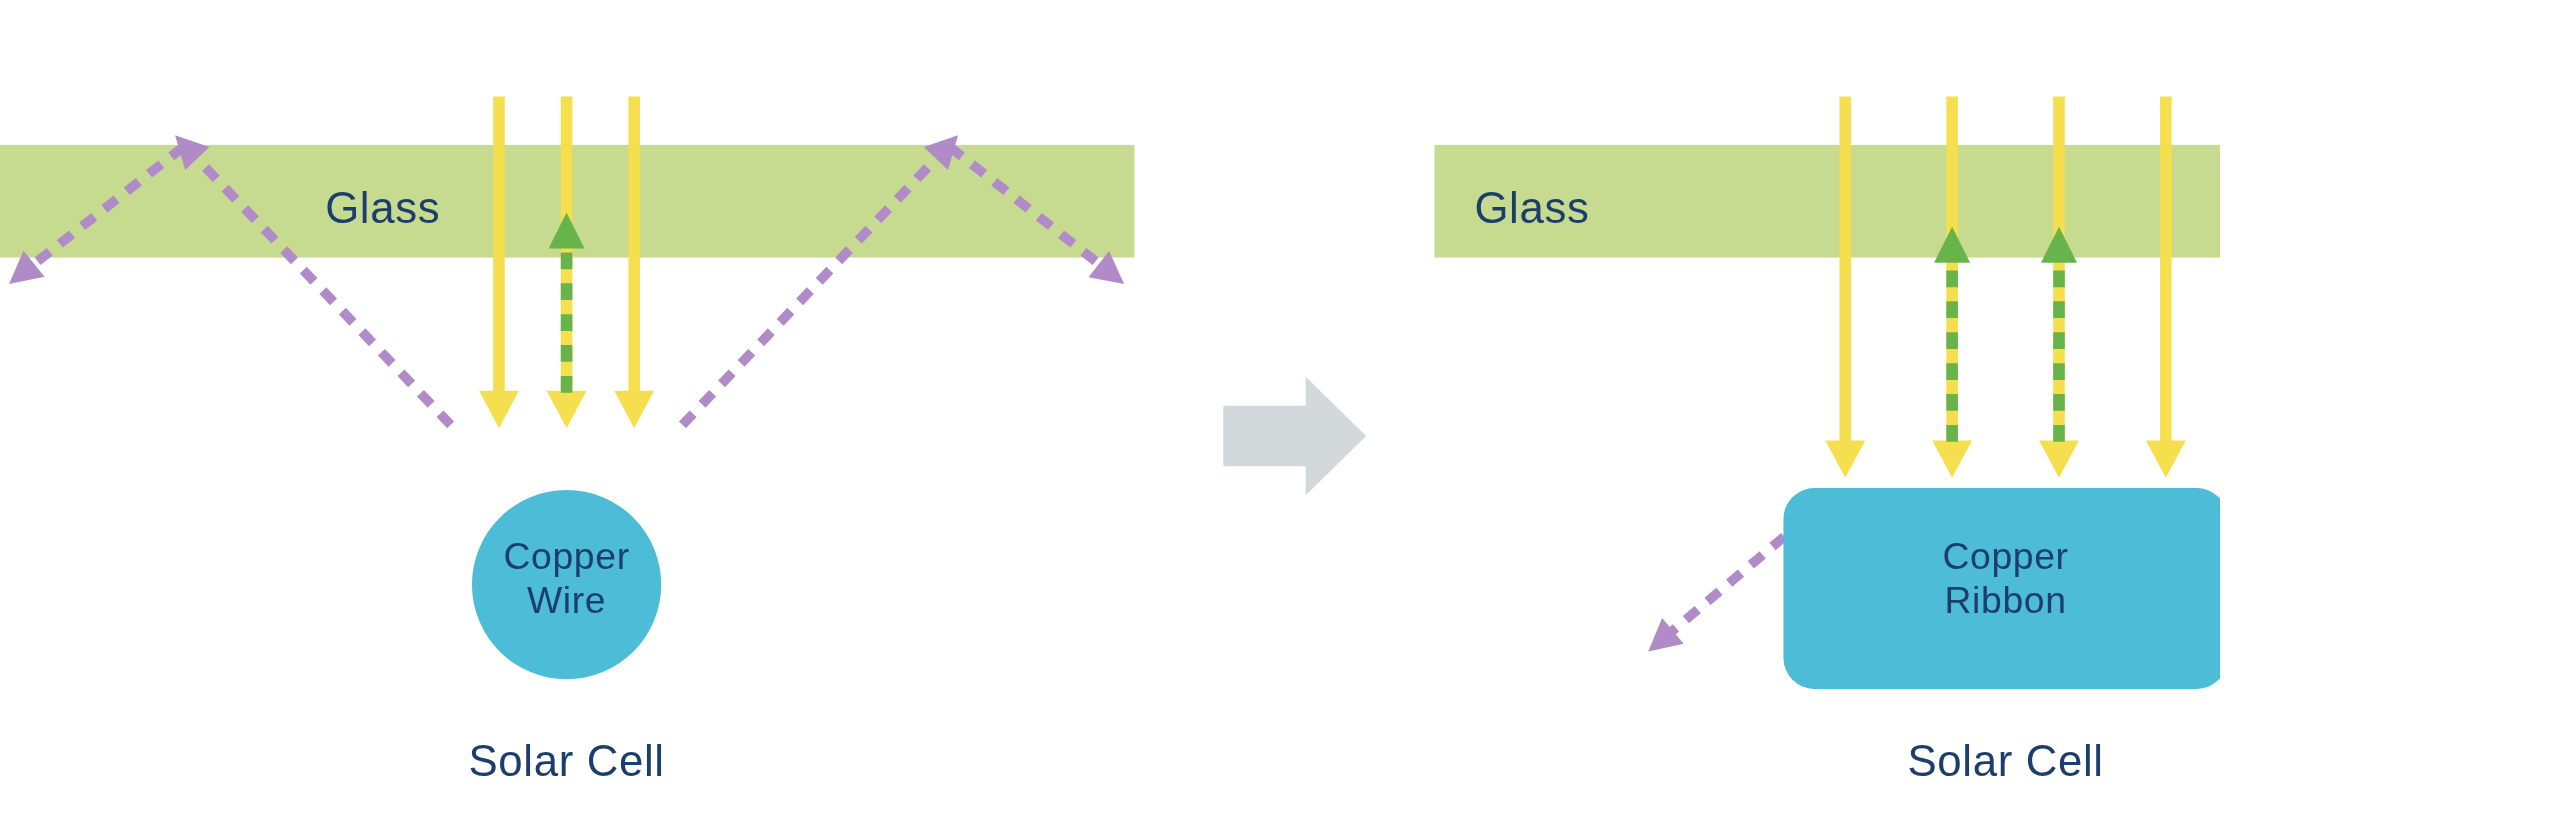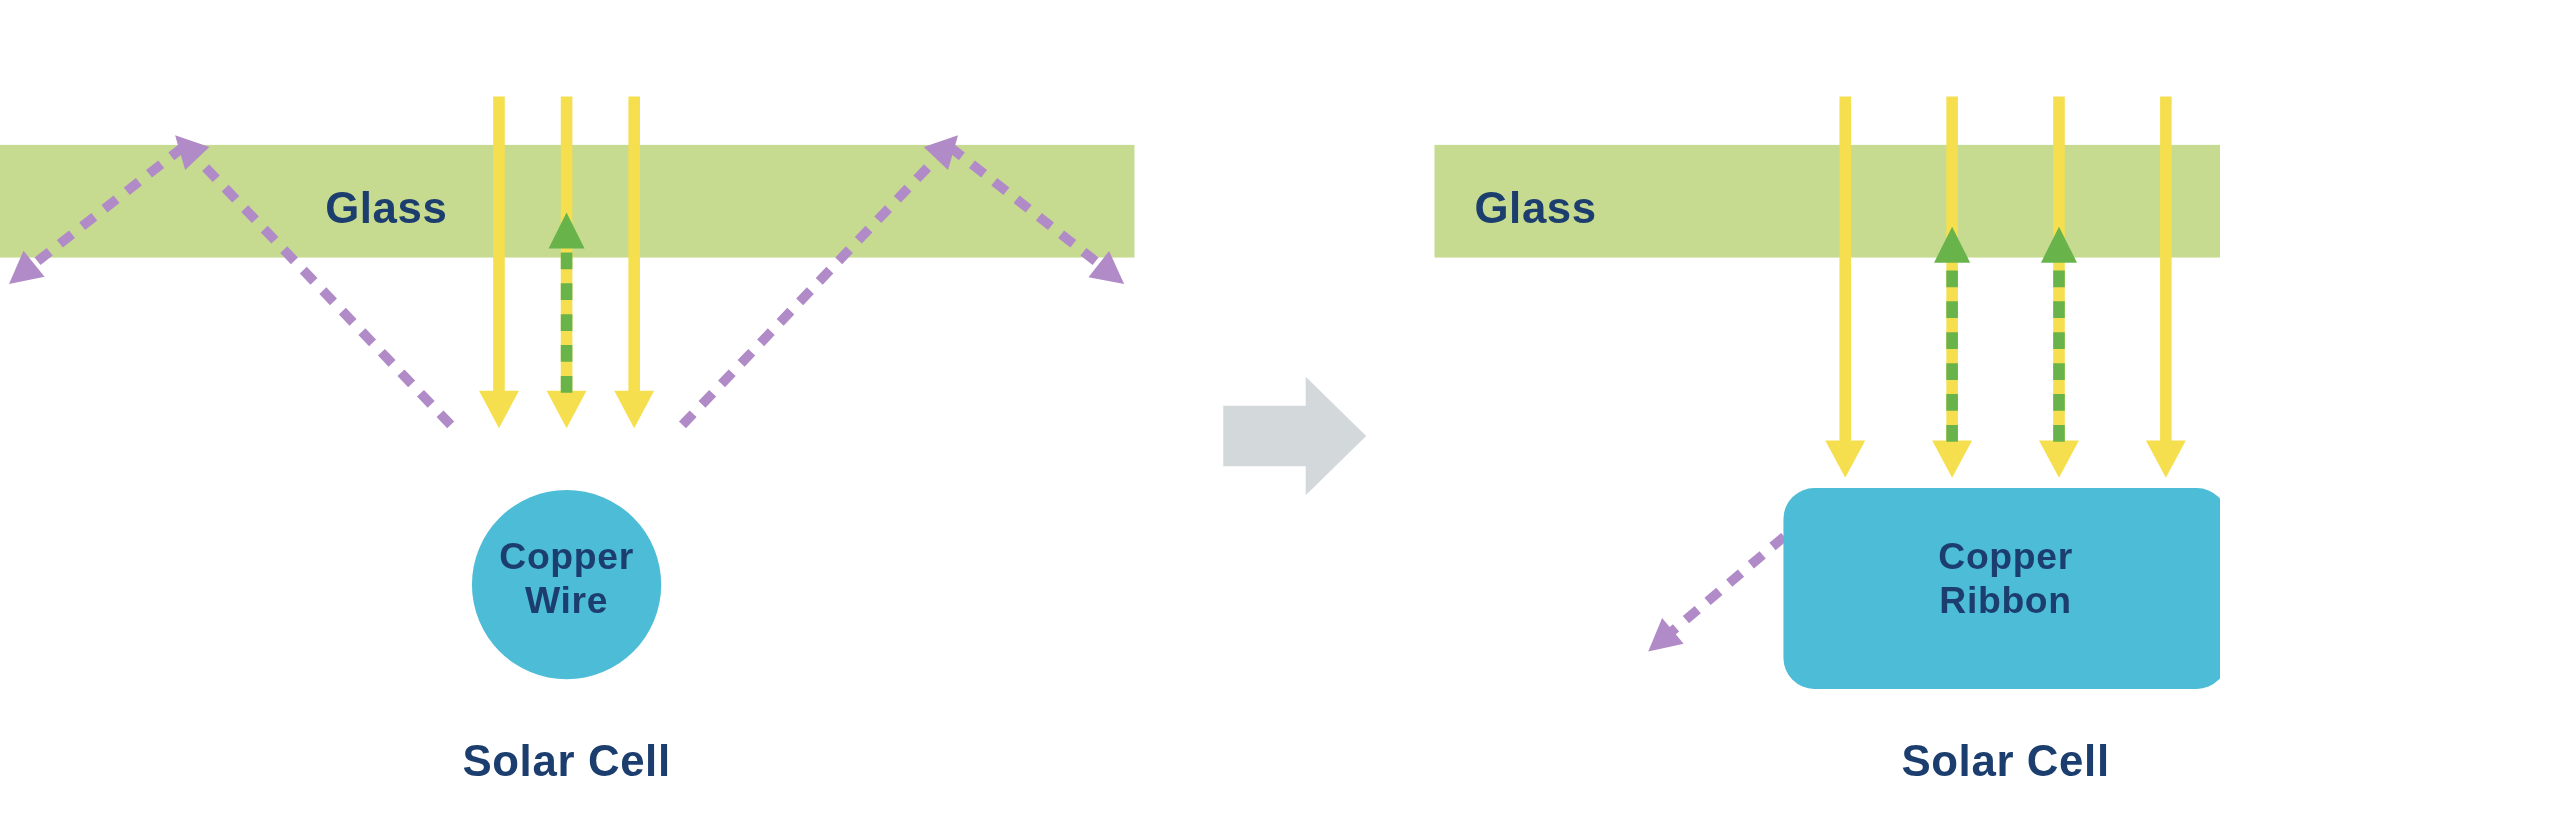--- a/index.html
+++ b/index.html
@@ -16,21 +16,20 @@
     html, body {
       margin: 0; padding: 0;
       background: var(--c-background);
     }
     .stage {
       position: relative;
       width: 2220px;
       height: 819px;
       background: var(--c-background);
       overflow: hidden;
-      font-weight: bold;
     }
     svg { display: block; }
 
     .glass-band   { fill: var(--c-glass); }
     .yellow-line  { stroke: var(--c-sunlight); stroke-width: 18; fill: none; }
     .yellow-head  { fill: var(--c-sunlight); stroke: none; }
     .green-line   { stroke: var(--c-redirected); stroke-width: 18; fill: none; stroke-dasharray: 26 22; }
     .green-head   { fill: var(--c-redirected); stroke: none; }
     .purple-line  { stroke: var(--c-scattered); stroke-width: 15; fill: none; stroke-dasharray: 24 20; stroke-linecap: butt; }
     .purple-head  { fill: var(--c-scattered); stroke: none; }

